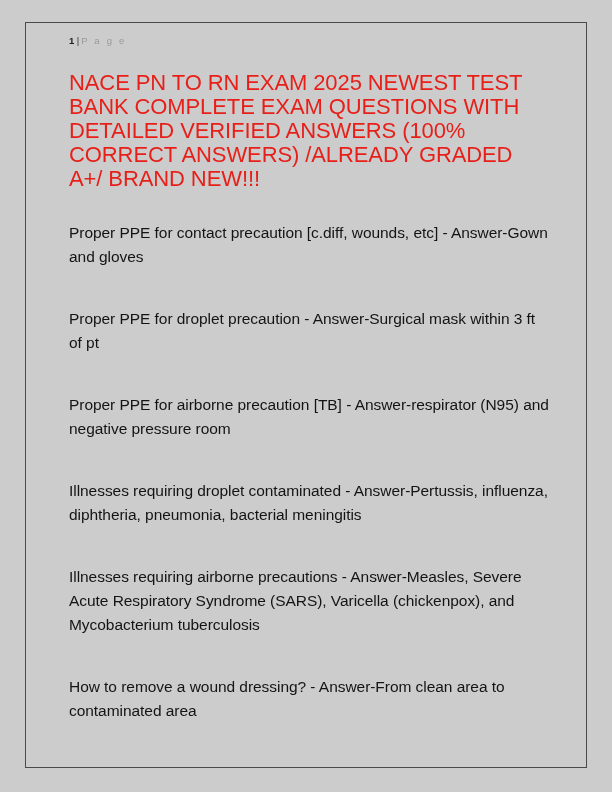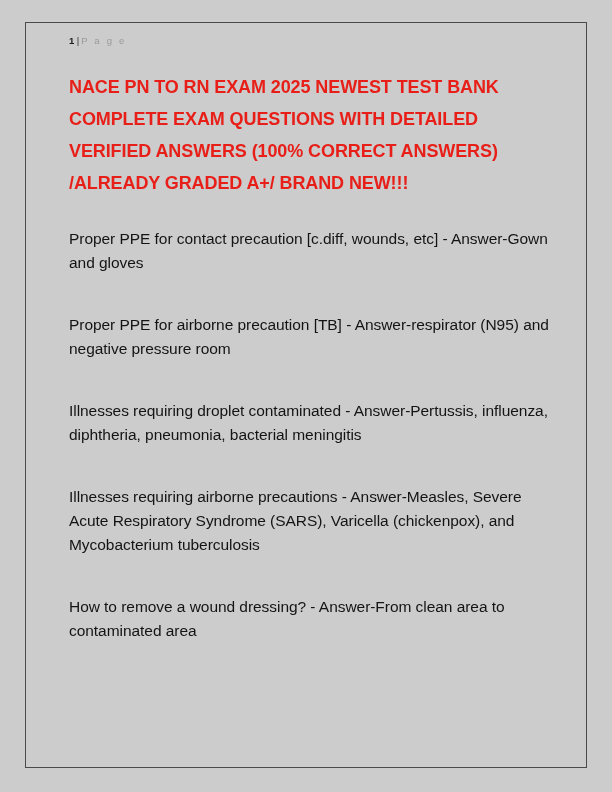--- a/index.html
+++ b/index.html
@@ -50,31 +50,31 @@
     letter-spacing: 2.2px;
   }
 
   
   #doc-title {
     position: absolute;
     left: 43px;
     top: 48px;
     width: 468px;
     color: #e81f18;
-    font-weight: bold;
-    font-size: 18px;
-    line-height: 32px;
+    font-weight: normal;
+    font-size: 22px;
+    line-height: 24px;
     letter-spacing: -0.1px;
   }
 
   
   #qa-list {
     position: absolute;
     left: 43px;
-    top: 188px;
+    top: 182px;
     width: 482px;
   }
   .qa-item {
     font-size: 15.5px;
     line-height: 24px;
     color: #141414;
     margin-bottom: 38px;
     letter-spacing: -0.05px;
   }
   .qa-item:last-child {
@@ -87,19 +87,20 @@
 <div id="page-sheet">
 
   <div id="page-header">
     <span class="num">1</span><span class="sep">|</span><span class="word">P a g e</span>
   </div>
 
   <div id="doc-title">NACE PN TO RN EXAM 2025 NEWEST TEST BANK COMPLETE EXAM QUESTIONS WITH DETAILED VERIFIED ANSWERS (100% CORRECT ANSWERS) /ALREADY GRADED A+/ BRAND NEW!!!</div>
 
   <div id="qa-list">
     <p class="qa-item">Proper PPE for contact precaution [c.diff, wounds, etc] - Answer-Gown and gloves</p>
+    <p class="qa-item">Proper PPE for droplet precaution - Answer-Surgical mask within 3 ft of pt</p>
     <p class="qa-item">Proper PPE for airborne precaution [TB] - Answer-respirator (N95) and negative pressure room</p>
     <p class="qa-item">Illnesses requiring droplet contaminated - Answer-Pertussis, influenza, diphtheria, pneumonia, bacterial meningitis</p>
     <p class="qa-item">Illnesses requiring airborne precautions - Answer-Measles, Severe Acute Respiratory Syndrome (SARS), Varicella (chickenpox), and Mycobacterium tuberculosis</p>
     <p class="qa-item">How to remove a wound dressing? - Answer-From clean area to contaminated area</p>
   </div>
 
 </div>
 
 </body></html>

